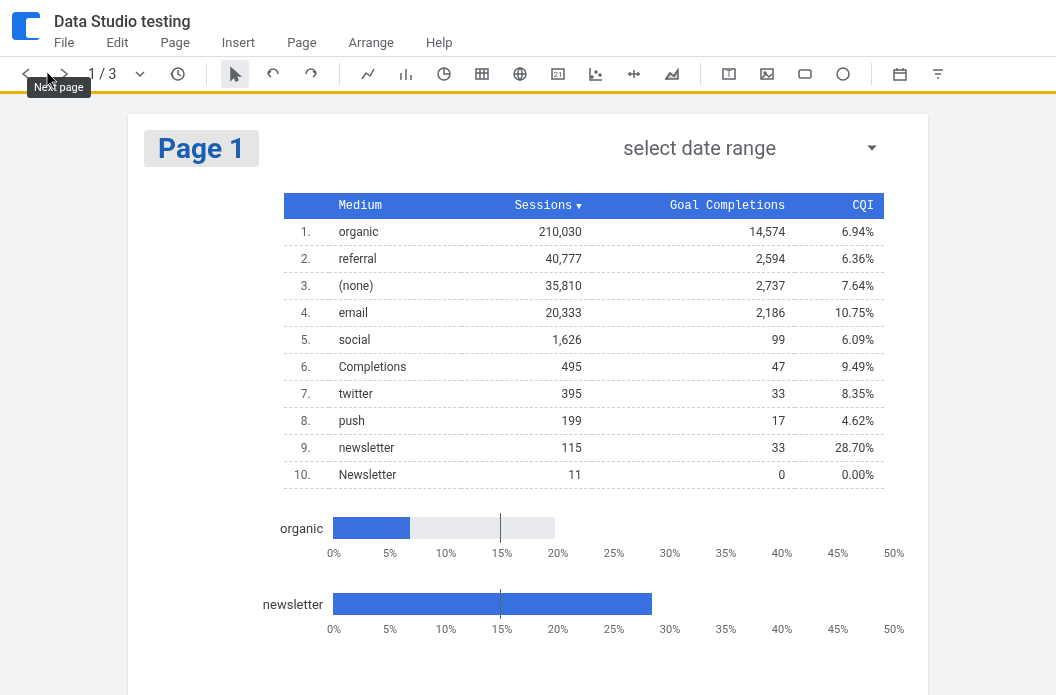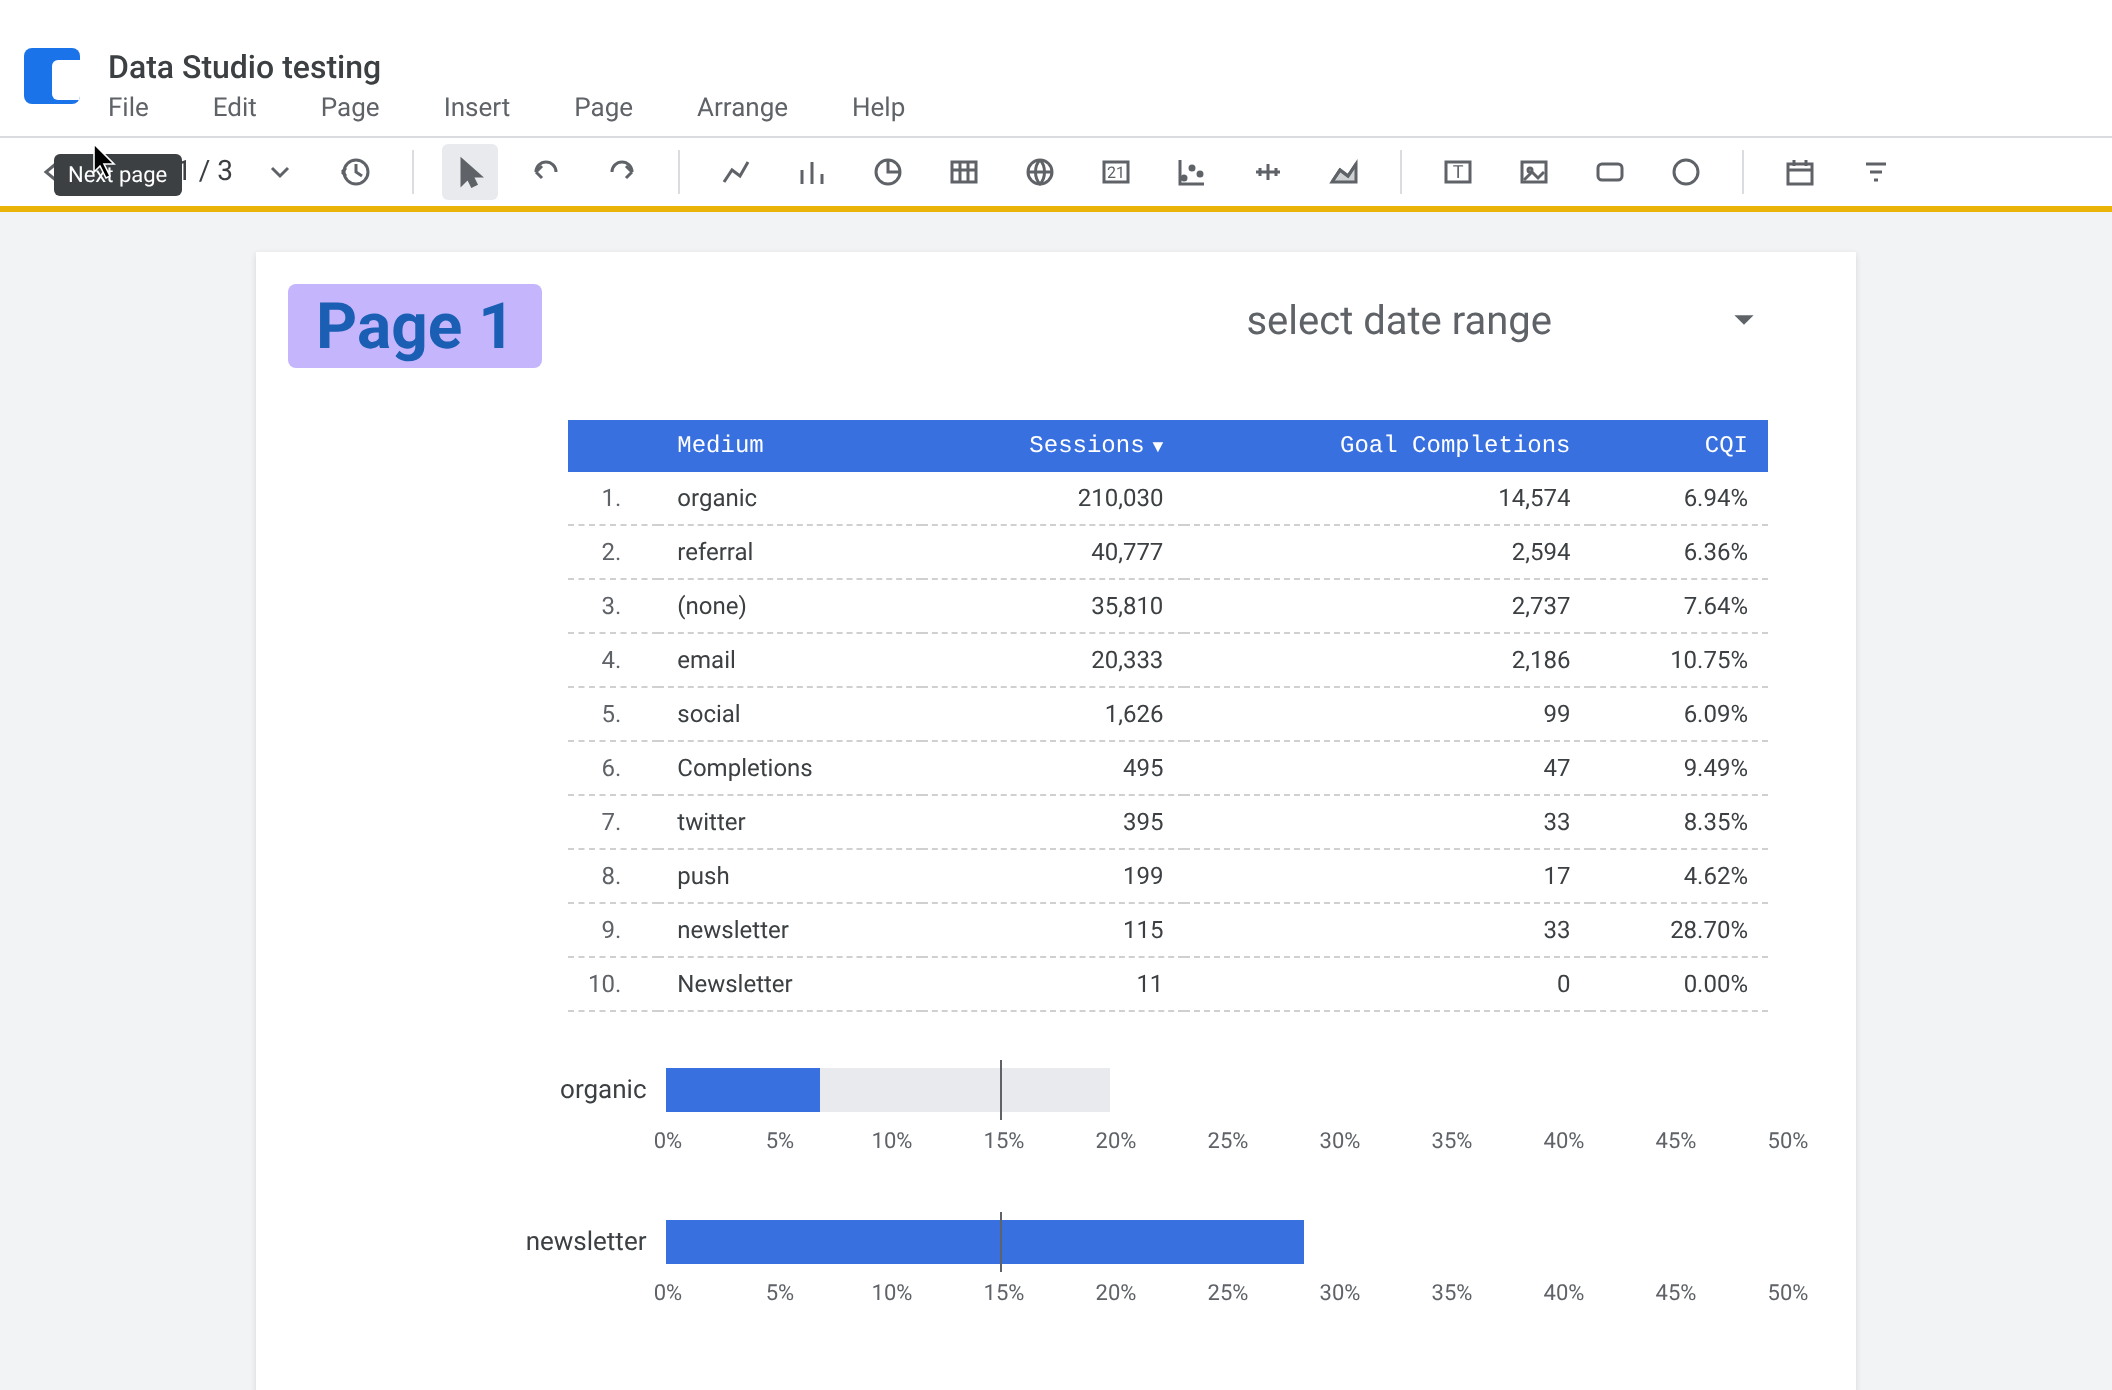--- a/index.html
+++ b/index.html
@@ -1,37 +1,37 @@
 <!DOCTYPE html>
 <html><head>
 <meta charset="utf-8">
 <style>
 * { box-sizing: border-box; margin: 0; padding: 0; }
 body { font-family: -apple-system, BlinkMacSystemFont, "Segoe UI", Roboto, Arial, sans-serif; background: #fff; color: #3c4043; width: 1056px; height: 695px; overflow: hidden; position: relative; }
 
-.header { display: flex; align-items: flex-start; padding: 24px 12px 0; }
+.header { display: flex; align-items: flex-start; padding: 12px 12px 0; }
 .logo { width: 28px; height: 28px; background: #1a73e8; border-radius: 4px; margin-right: 14px; position: relative; overflow: hidden; }
 .logo::after { content: ""; position: absolute; right: -6px; top: 6px; width: 20px; height: 20px; background: #fff; border-radius: 3px; }
 .title-area { flex: 1; }
 .doc-title { font-size: 16px; font-weight: 500; color: #3c4043; margin-bottom: 4px; }
 .menubar { display: flex; gap: 32px; font-size: 13px; color: #5f6368; }
 .menubar span { cursor: pointer; }
 
 .toolbar { height: 38px; border-top: 1px solid #dadce0; border-bottom: 3px solid #eab308; display: flex; align-items: center; padding: 0 12px; gap: 10px; margin-top: 6px; }
 .toolbar .sep { width: 1px; height: 22px; background: #dadce0; margin: 0 4px; }
 .tbtn { width: 28px; height: 28px; display: flex; align-items: center; justify-content: center; color: #5f6368; cursor: pointer; border-radius: 3px; }
 .tbtn svg { width: 18px; height: 18px; stroke: currentColor; fill: none; stroke-width: 1.5; }
 .tbtn.sel { background: #e8eaed; }
 .pagectr { font-size: 14px; color: #3c4043; display: flex; align-items: center; gap: 4px; }
 .tooltip { position: absolute; left: 27px; top: 77px; background: #3c4043; color: #fff; font-size: 11px; padding: 4px 7px; border-radius: 3px; z-index: 10; }
 .cursor-overlay { position: absolute; left: 44px; top: 71px; z-index: 11; pointer-events: none; }
 
 .canvas-wrap { background: #f1f3f4; height: calc(100% - 90px); padding: 20px 0 0; overflow: auto; }
 .page { width: 800px; margin: 0 auto; background: #fff; min-height: 600px; box-shadow: 0 1px 3px rgba(0,0,0,0.12); padding: 16px 40px 30px 16px; position: relative; }
-.page-title-pill { display: inline-block; background: #c4b5fd; color: #1a5fb4; font-weight: 700; font-size: 32px; padding: 2px 14px; border-radius: 4px; }
+.page-title-pill { display: inline-block; background: #e5e5e5; color: #1a5fb4; font-weight: 700; font-size: 28px; padding: 2px 14px; border-radius: 4px; }
 .date-ctrl { position: absolute; right: 50px; top: 22px; font-size: 20px; color: #5f6368; display: flex; align-items: center; gap: 90px; }
 .date-ctrl svg { width: 12px; height: 12px; fill: #5f6368; }
 
 .table { margin: 26px 0 0 140px; width: 600px; font-size: 12px; border-collapse: collapse; }
 .table thead tr { background: #3870e0; color: #fff; font-family: Liberation Mono, monospace; }
 .table th, .table td { padding: 6px 10px; text-align: right; }
 .table th:nth-child(2), .table td:nth-child(2) { text-align: left; }
 .table th:nth-child(1), .table td:nth-child(1) { text-align: right; width: 40px; padding-right: 18px; color: #5f6368; }
 .table thead th:nth-child(1) { color: transparent; }
 .table tbody tr { border-bottom: 1px dashed #d0d0d0; }

